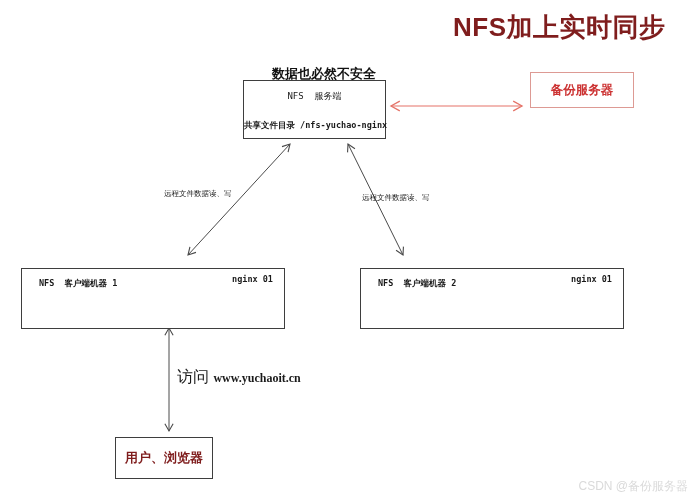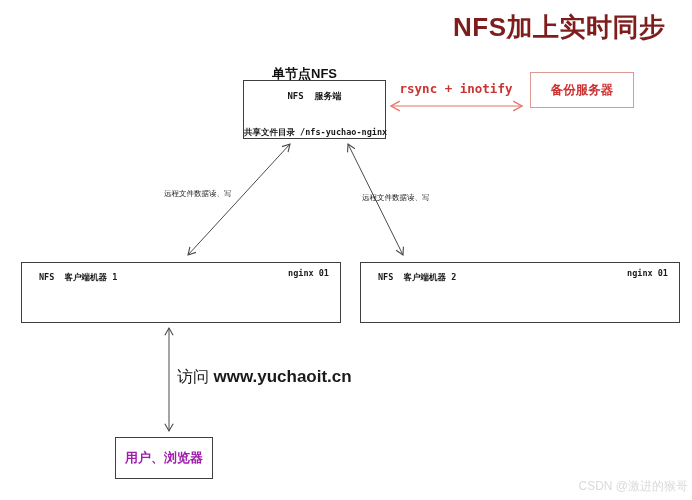--- a/index.html
+++ b/index.html
@@ -13,70 +13,70 @@
     white-space:nowrap;letter-spacing:0.5px;
   }
   .note{
     position:absolute;left:272px;top:34px;font-size:13px;font-weight:bold;line-height:16px;color:#111;
     white-space:pre;
   }
   .box{position:absolute;background:#fff;border:1.5px solid #3e3e3e;box-sizing:border-box;}
   .server-box{left:243px;top:80px;width:143px;height:59px;}
   .server-label{
     position:absolute;left:0;top:9px;width:100%;text-align:center;
-    font-size:9px;font-weight:bold;white-space:pre;
+    font-size:9px;font-weight:normal;white-space:pre;
     font-family:"DejaVu Sans Mono","Liberation Mono",monospace;
   }
   .server-share{
-    position:absolute;left:0;top:46px;width:100%;text-align:center;
+    position:absolute;left:0;top:39px;width:100%;text-align:center;
     font-size:8.5px;font-weight:bold;white-space:pre;
     font-family:"DejaVu Sans Mono","Liberation Mono",monospace;
   }
   .sync-label{
     position:absolute;left:388px;top:81px;width:136px;text-align:center;
     font-size:12.5px;font-weight:bold;color:#cc3333;white-space:nowrap;
     font-family:"DejaVu Sans Mono","Liberation Mono",monospace;
   }
   .backup-box{
     left:530px;top:72px;width:104px;height:36px;border:1.5px solid #dd9a94;
     display:flex;align-items:center;justify-content:center;
     font-size:12.5px;font-weight:bold;color:#cc3333;
   }
   .edge-label{
     position:absolute;font-size:7.5px;color:#222;white-space:nowrap;
   }
   .edge-label-left{left:164px;top:189px;}
   .edge-label-right{left:362px;top:193px;}
-  .client-box{top:262px;width:320px;height:61px;}
+  .client-box{top:268px;width:264px;height:61px;}
   .client-1{left:21px;}
   .client-2{left:360px;}
   .client-label{
     position:absolute;left:17px;top:9px;font-size:8.5px;font-weight:bold;white-space:pre;
     font-family:"DejaVu Sans Mono","Liberation Mono",monospace;
   }
   .client-badge{
     position:absolute;right:11px;top:5px;font-size:8.5px;font-weight:bold;white-space:pre;
     font-family:"DejaVu Sans Mono","Liberation Mono",monospace;
   }
   .client-cmd{
     position:absolute;left:9px;top:42px;font-size:7.8px;font-weight:bold;white-space:pre;
     font-family:"DejaVu Sans Mono","Liberation Mono",monospace;
   }
   .access-label{
     position:absolute;left:177px;top:367px;white-space:nowrap;
   }
   .access-prefix{font-size:16px;font-weight:normal;}
   .access-url{
-    font-size:17px;font-weight:bold;
-    font-family:Liberation Sans, sans-serif;
+    font-size:12px;font-weight:bold;
+    font-family:Liberation Serif, serif;
   }
   .user-box{
     left:115px;top:437px;width:98px;height:42px;
     display:flex;align-items:center;justify-content:center;
-    font-size:13px;font-weight:bold;color:#a21caf;
+    font-size:13px;font-weight:bold;color:#7f1d1d;
   }
   .watermark{
     position:absolute;right:4px;bottom:5px;font-size:12px;color:#dadada;white-space:nowrap;
   }
 </style>
 </head>
 <body>
 
 <div class="canvas">
 
@@ -91,30 +91,28 @@
     </defs>
     <line x1="290" y1="144" x2="188" y2="255" stroke="#4a4a4a" stroke-width="1" marker-start="url(#ah-dark)" marker-end="url(#ah-dark)"></line>
     <line x1="348" y1="144" x2="403" y2="255" stroke="#4a4a4a" stroke-width="1" marker-start="url(#ah-dark)" marker-end="url(#ah-dark)"></line>
     <line x1="169" y1="328" x2="169" y2="431" stroke="#4a4a4a" stroke-width="1" marker-start="url(#ah-dark)" marker-end="url(#ah-dark)"></line>
     <line x1="391" y1="106" x2="522" y2="106" stroke="#e57368" stroke-width="1.2" marker-start="url(#ah-red)" marker-end="url(#ah-red)"></line>
   </svg>
 
   <div class="title">NFS加上实时同步</div>
 
   <div class="note">
-    <div>单节点NFS</div>
     <div>数据也必然不安全</div>
   </div>
 
   <div class="box server-box">
     <div class="server-label">NFS  服务端</div>
     <div class="server-share">共享文件目录 /nfs-yuchao-nginx</div>
   </div>
 
-  <div class="sync-label">rsync + inotify</div>
 
   <div class="box backup-box">
     <span>备份服务器</span>
   </div>
 
   <div class="edge-label edge-label-left">远程文件数据读、写</div>
   <div class="edge-label edge-label-right">远程文件数据读、写</div>
 
   <div class="box client-box client-1">
     <div class="client-label">NFS  客户端机器 1</div>
@@ -127,15 +125,15 @@
   </div>
 
   <div class="access-label">
     <span class="access-prefix">访问 </span><span class="access-url">www.yuchaoit.cn</span>
   </div>
 
   <div class="box user-box">
     <span>用户、浏览器</span>
   </div>
 
-  <div class="watermark">CSDN @激进的猴哥</div>
+  <div class="watermark">CSDN @备份服务器</div>
 
 </div>
 
 </body></html>

